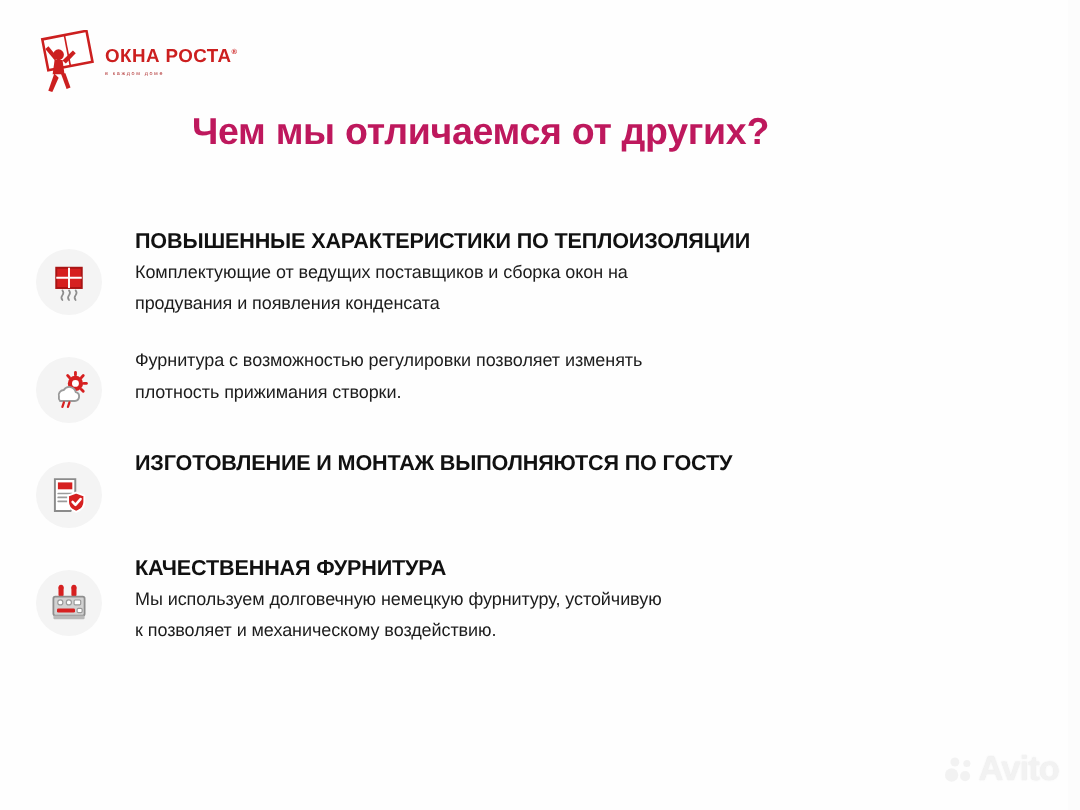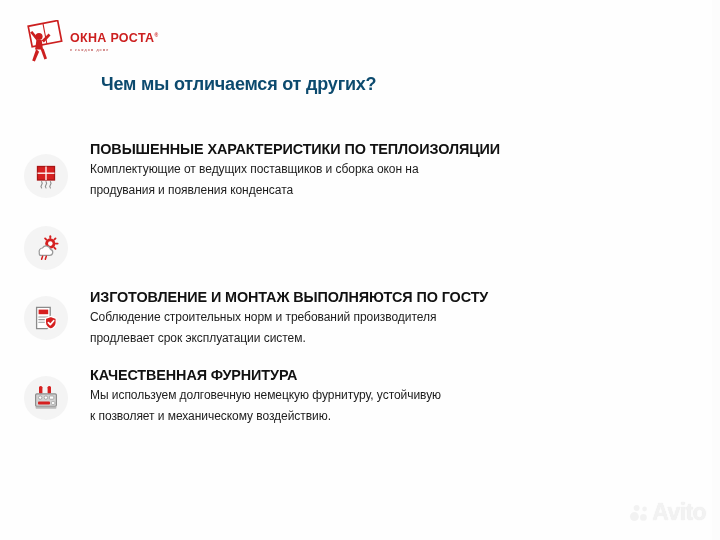--- a/index.html
+++ b/index.html
@@ -61,42 +61,43 @@
     color: #b03030;
     letter-spacing: 1.1px;
     margin-top: 2.5px;
     white-space: nowrap;
     text-transform: lowercase;
   }
 
   
   .title {
     position: absolute;
-    left: 101px;
+    left: 128px;
     top: 74px;
-    font-size: 18px;
+    font-size: 25px;
     font-weight: bold;
-    color: #0c4a6e;
+    color: #be185d;
     letter-spacing: -0.2px;
     white-space: nowrap;
   }
 
   
   .features {
     position: absolute;
     left: 0;
     top: 140px;
     width: 720px;
   }
   .feature {
     position: relative;
     min-height: 52px;
     padding-left: 90px;
     padding-right: 28px;
     margin-bottom: 18px;
+    margin-top: 12px;
   }
   .feature-icon {
     position: absolute;
     left: 24px;
     width: 44px;
     height: 44px;
     border-radius: 50%;
     background: #f4f4f4;
     display: flex;
     align-items: center;
@@ -234,43 +235,43 @@
           <circle cx="17.3" cy="8.6" r="2.3" fill="#ffffff"></circle>
 
           <path d="M6.3 17.6 a3.5 3.5 0 0 1 3.2 -4.6 a4.4 4.4 0 0 1 8.0 1.4 a3.0 3.0 0 0 1 -0.6 5.9 H7.0 a2.9 2.9 0 0 1 -0.7 -2.7 z" fill="#ffffff" stroke="#9a9a9a" stroke-width="1.25"></path>
 
           <g stroke="#d62020" stroke-width="1.5" stroke-linecap="round">
             <line x1="9.6" y1="21.2" x2="8.6" y2="24.3"></line>
             <line x1="13.3" y1="21.2" x2="12.3" y2="24.3"></line>
           </g>
         </svg>
       </div>
+      <div class="feature-body">
+        <span>Фурнитура с возможностью регулировки позволяет изменять</span>
+        <span>плотность прижимания створки.</span>
+      </div>
     </div>
 
     <div class="feature f3">
       <div class="feature-icon">
         <svg width="26" height="26" viewBox="0 0 26 26">
 
           <path d="M3.6 2.4 h13.6 v18.0 l-3.2 3.2 H3.6 z" fill="#ffffff" stroke="#8b8b8b" stroke-width="1.3"></path>
           <rect x="5.6" y="4.6" width="9.6" height="4.6" fill="#d62020"></rect>
           <g stroke="#9b9b9b" stroke-width="1.15" stroke-linecap="round">
             <line x1="5.8" y1="12.0" x2="15.0" y2="12.0"></line>
             <line x1="5.8" y1="14.6" x2="15.0" y2="14.6"></line>
             <line x1="5.8" y1="17.2" x2="11.8" y2="17.2"></line>
           </g>
 
           <path d="M17.8 11.4 l5.4 2.0 v4.2 c0 3.4 -2.8 5.6 -5.4 6.6 c-2.6 -1.0 -5.4 -3.2 -5.4 -6.6 v-4.2 z" fill="#d62020" stroke="#ffffff" stroke-width="1.25"></path>
           <path d="M15.4 17.6 l1.9 2.0 l3.4 -3.9" fill="none" stroke="#ffffff" stroke-width="1.7" stroke-linecap="round" stroke-linejoin="round"></path>
         </svg>
       </div>
       <div class="feature-heading">ИЗГОТОВЛЕНИЕ И МОНТАЖ ВЫПОЛНЯЮТСЯ ПО ГОСТУ</div>
-      <div class="feature-body">
-        <span>Соблюдение строительных норм и требований производителя</span>
-        <span>продлевает срок эксплуатации систем.</span>
-      </div>
     </div>
 
     <div class="feature f4">
       <div class="feature-icon">
         <svg width="26" height="26" viewBox="0 0 26 26">
 
           <rect x="6.0" y="1.8" width="3.4" height="7.0" rx="1.2" fill="#d62020"></rect>
           <rect x="14.6" y="1.8" width="3.4" height="7.0" rx="1.2" fill="#d62020"></rect>
           <circle cx="7.7" cy="2.6" r="1.7" fill="#d62020"></circle>
           <circle cx="16.3" cy="2.6" r="1.7" fill="#d62020"></circle>

